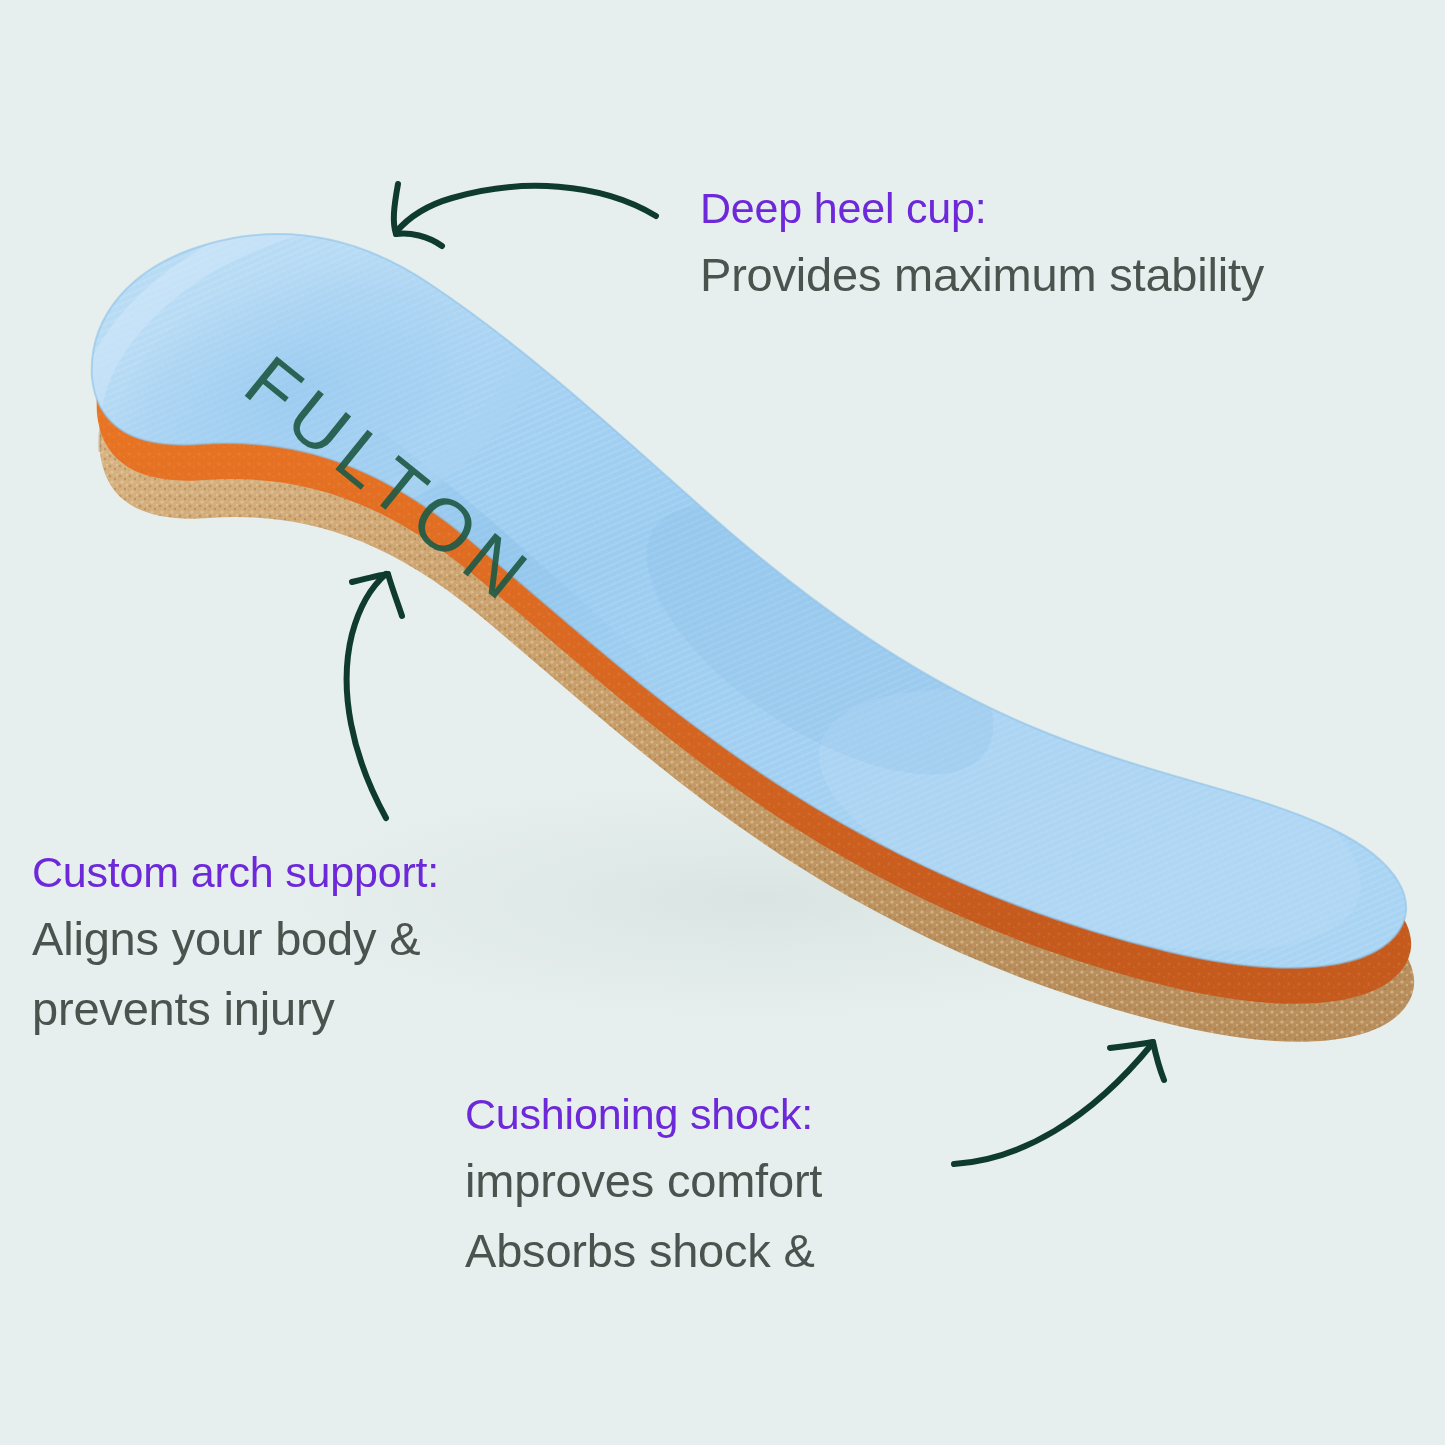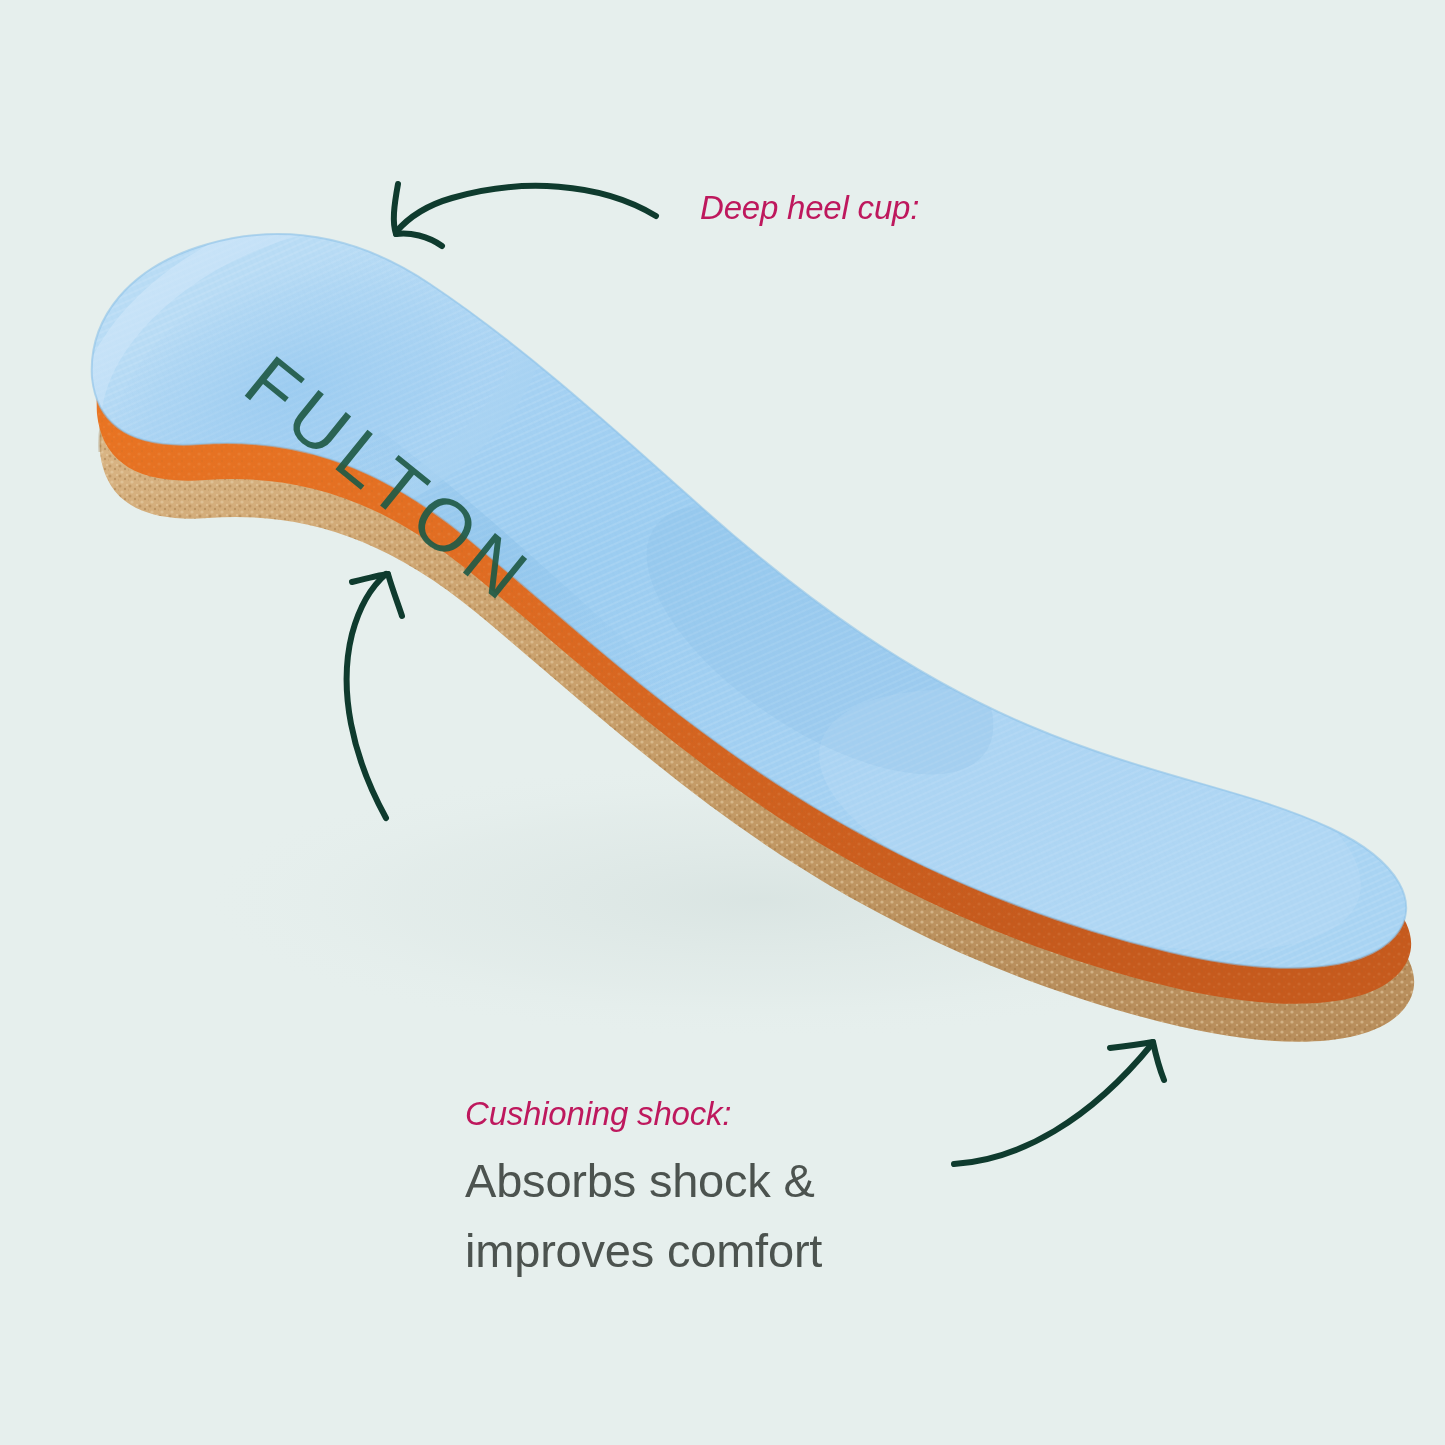--- a/index.html
+++ b/index.html
@@ -25,26 +25,25 @@
     left: 0;
     top: 0;
     width: 1445px;
     height: 1445px;
   }
   
   .callout {
     position: absolute;
   }
   .callout .title {
-    color: #be185d;
-    font-size: 33px;
+    color: #6d28d9;
+    font-size: 43px;
     line-height: 64px;
     letter-spacing: -0.2px;
     white-space: nowrap;
-    font-style: italic;
   }
   .callout .desc {
     color: #4c534f;
     font-size: 47px;
     line-height: 70px;
     letter-spacing: -0.2px;
     white-space: nowrap;
   }
   #callout-heel {
     left: 700px;
@@ -254,22 +253,28 @@
       <g>
         <path d="M 954,1164 C 1020,1160 1090,1120 1152,1044"></path>
         <path d="M 1110,1048 C 1128,1046 1142,1044 1153,1042"></path>
         <path d="M 1153,1042 C 1156,1056 1160,1070 1164,1080"></path>
       </g>
     </g>
   </svg>
 
   <div class="callout" id="callout-heel">
     <div class="title">Deep heel cup:</div>
+    <div class="desc">Provides maximum stability</div>
   </div>
 
+  <div class="callout" id="callout-arch">
+    <div class="title">Custom arch support:</div>
+    <div class="desc">Aligns your body &amp;</div>
+    <div class="desc">prevents injury</div>
+  </div>
 
   <div class="callout" id="callout-foam">
     <div class="title">Cushioning shock:</div>
+    <div class="desc">improves comfort</div>
     <div class="desc">Absorbs shock &amp;</div>
-    <div class="desc">improves comfort</div>
   </div>
 
 </div>
 
 </body></html>

